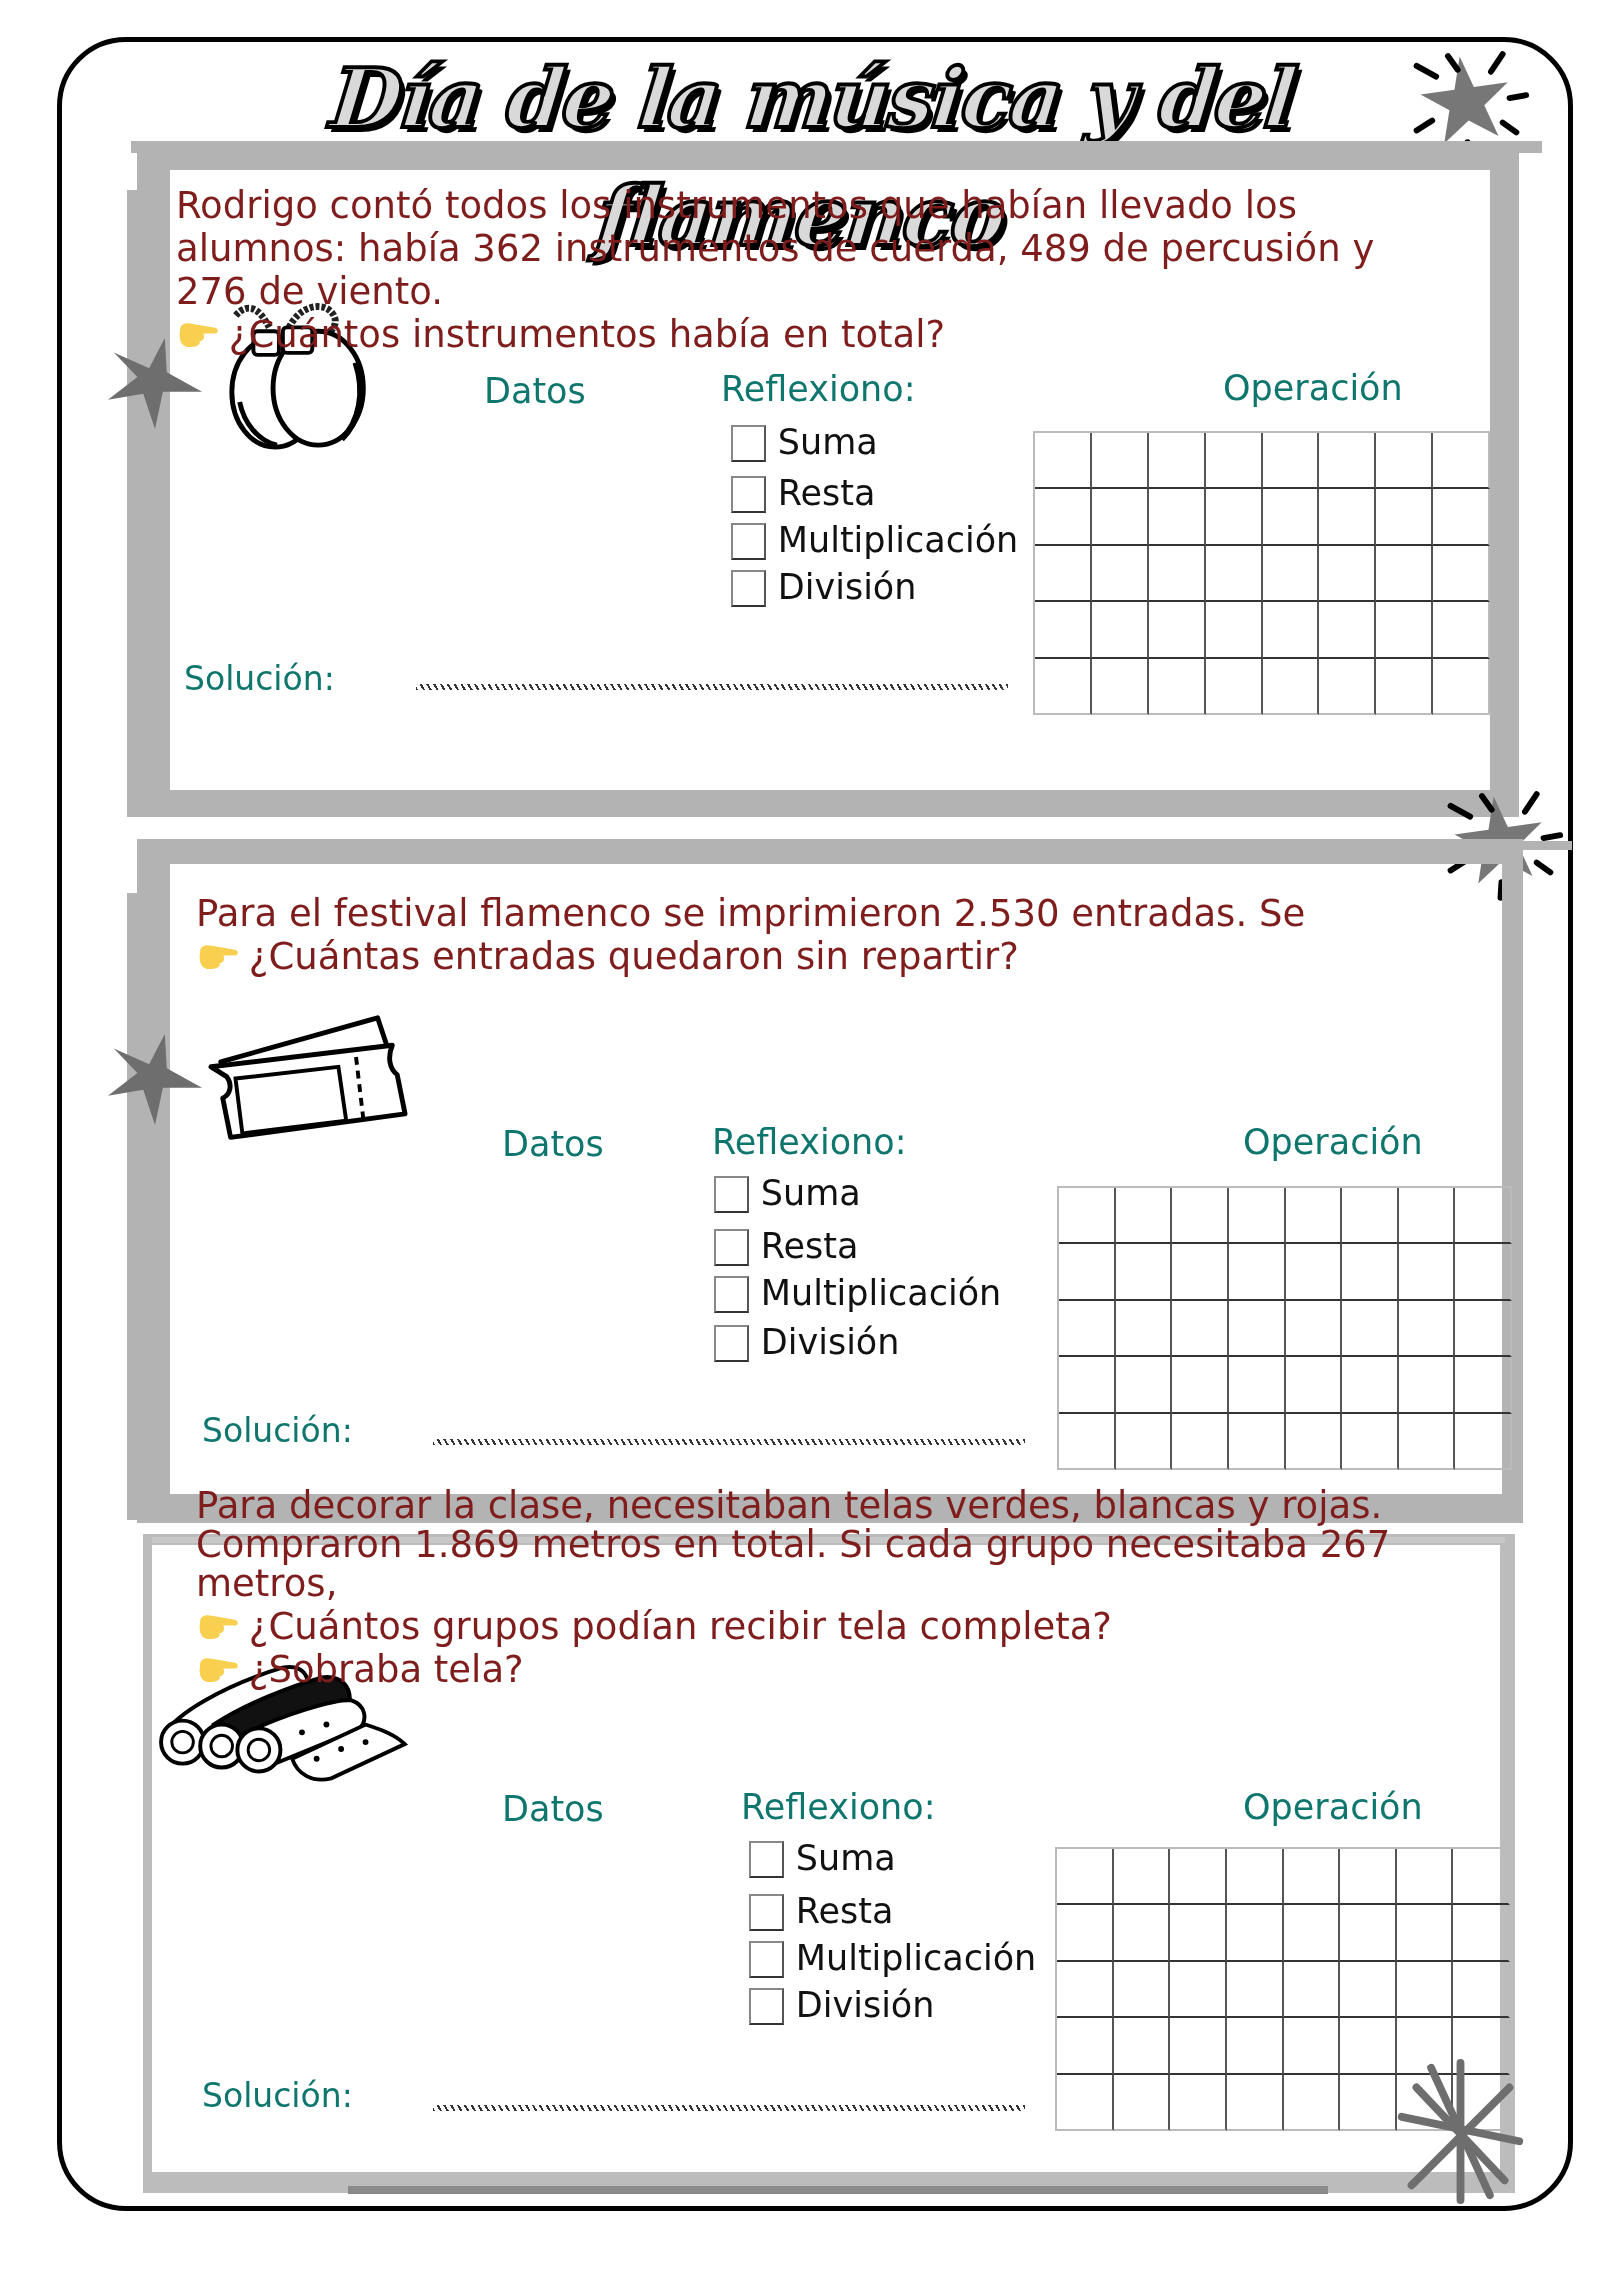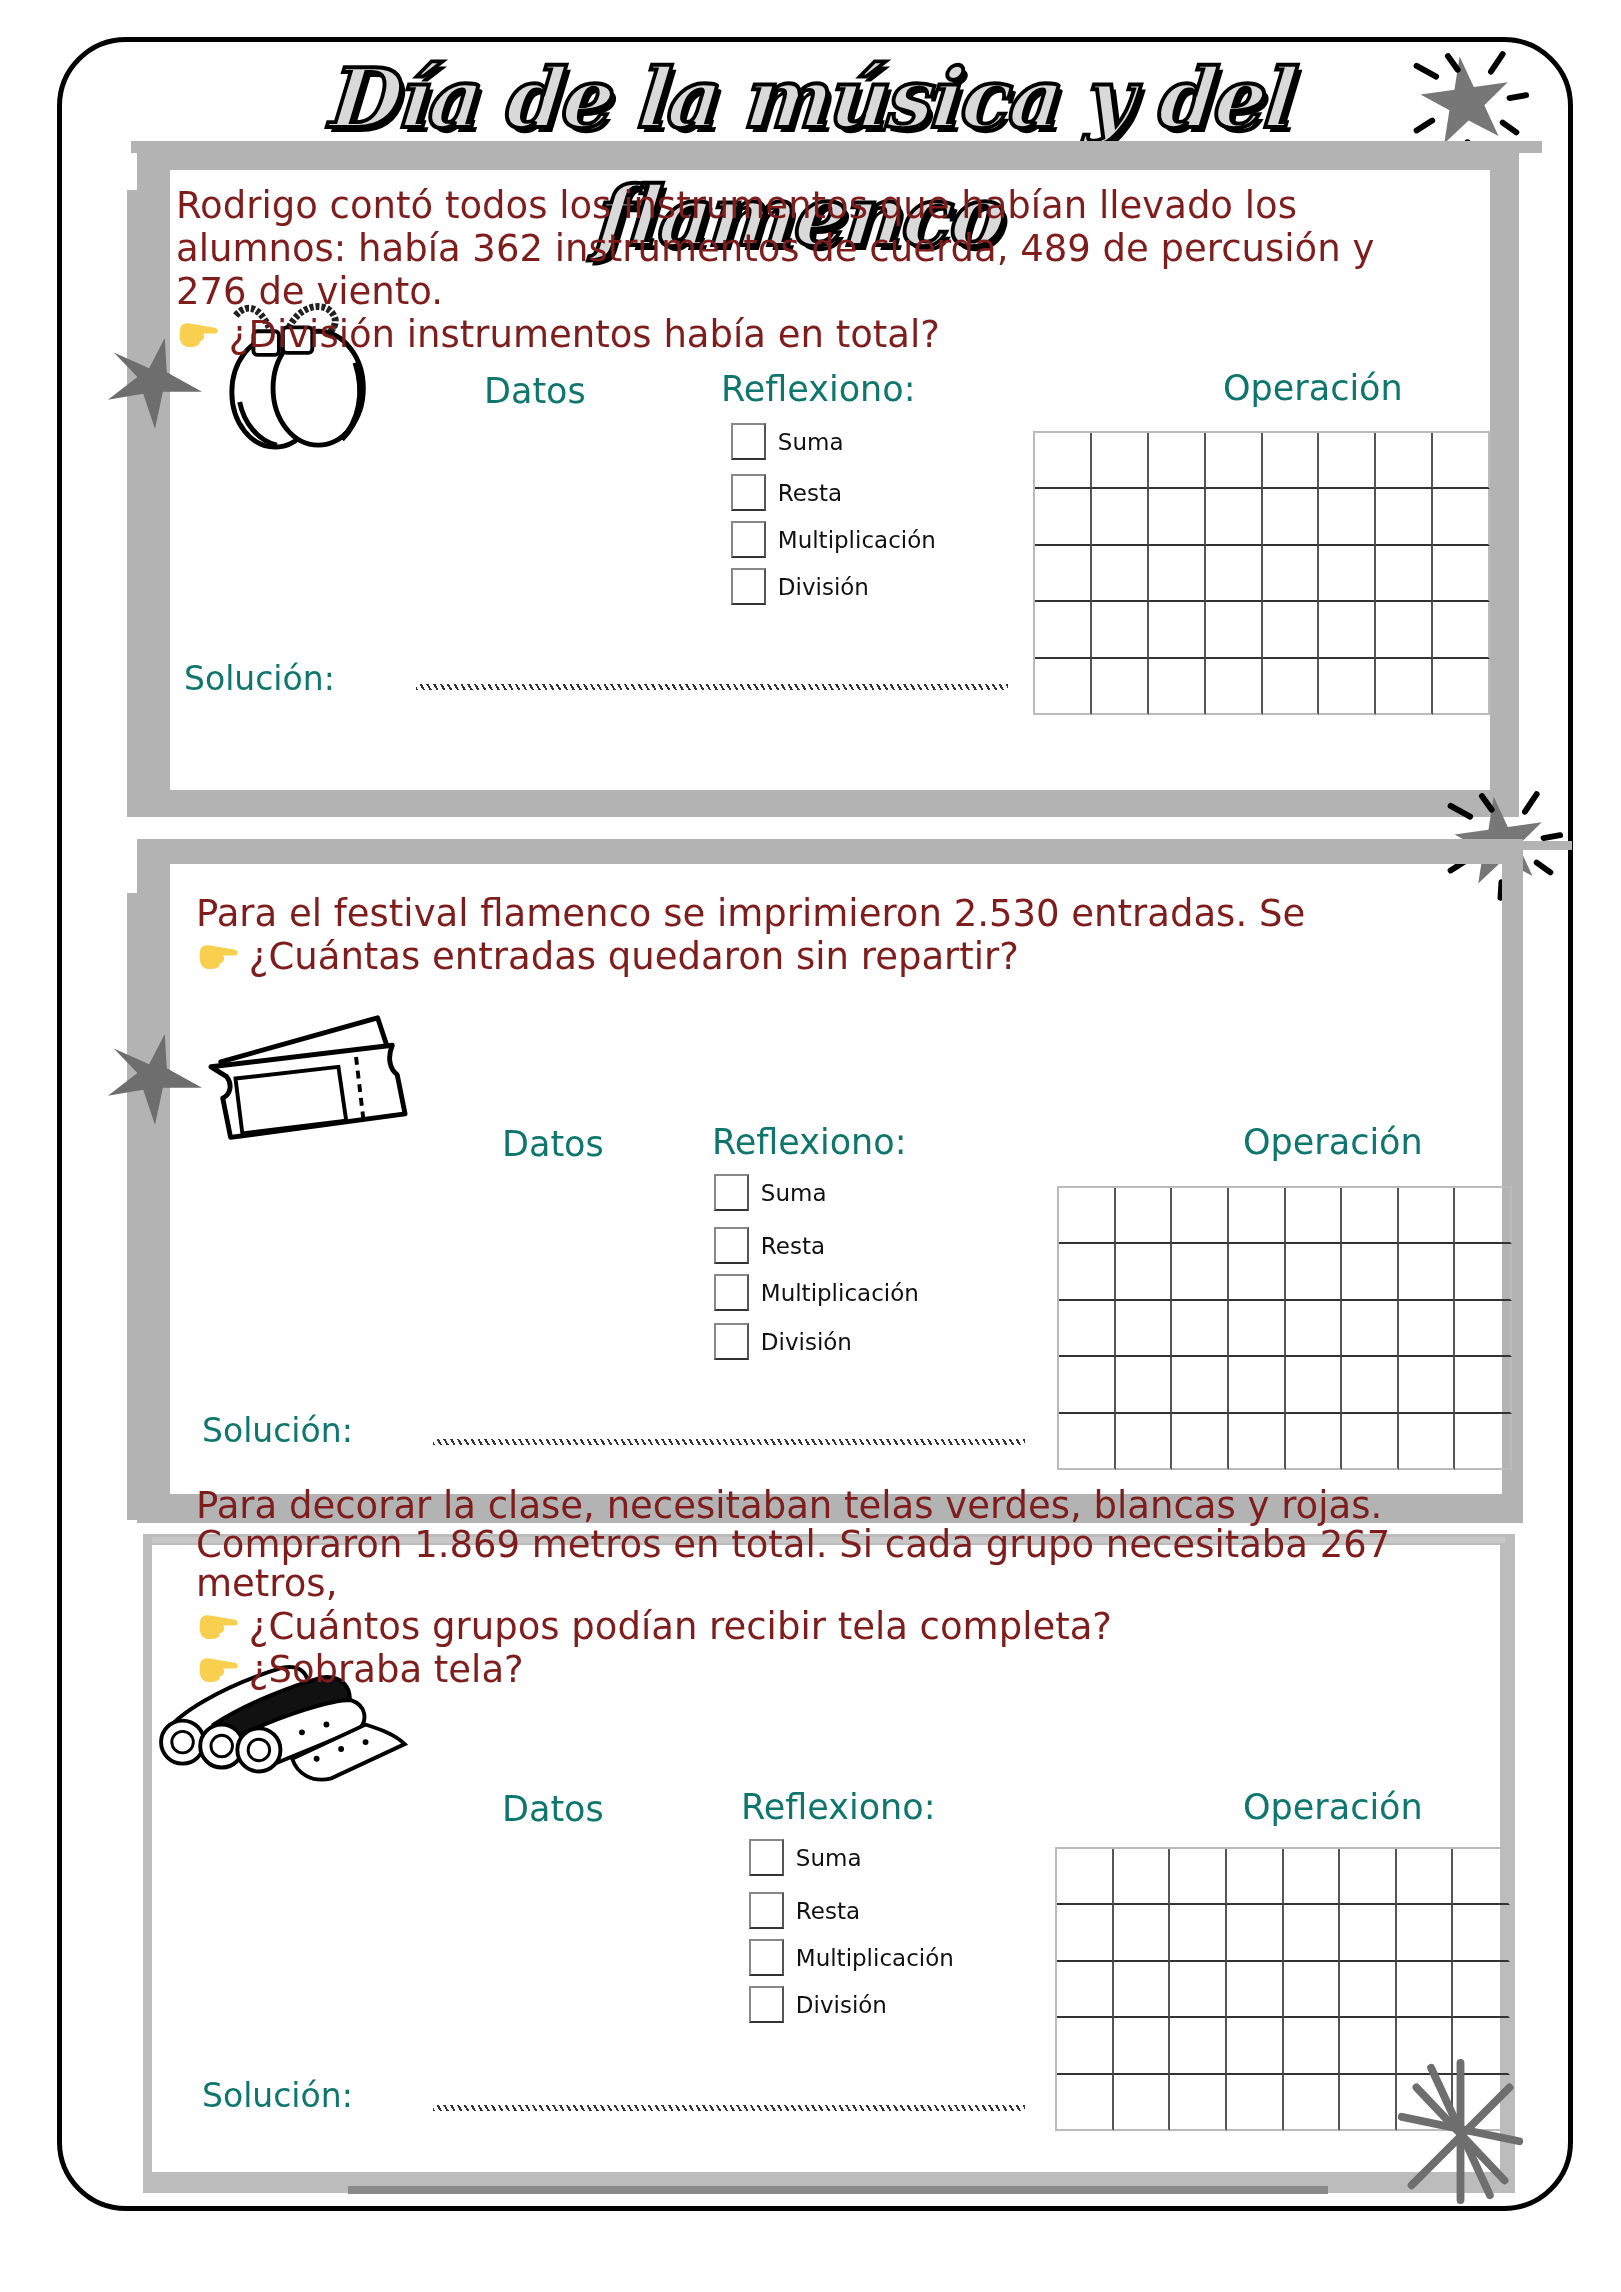--- a/index.html
+++ b/index.html
@@ -43,22 +43,22 @@
     .problem-text {
       position: absolute; text-align: left;
       font-size: 37px; line-height: 43px; color: #7f1d1d;
     }
     .hand { display: inline-block; width: 43px; height: 29px; vertical-align: -2px; margin-right: 9.8px; }
 
     .label {
       position: absolute; font-size: 35px; color: #0f766e; line-height: 39px;
     }
     .option {
-      position: absolute; display: flex; align-items: flex-start;
-      font-size: 23px; line-height: 39px; color: #111;
+      position: absolute; display: flex; align-items: flex-end;
+      font-size: 35px; line-height: 39px; color: #111;
     }
     .checkbox {
       width: 35px; height: 37px; border: 2px solid #888; border-right-color: #555; border-bottom-color: #333;
       margin-right: 11.8px; background: #fff; flex-shrink: 0;
     }
     .solution-line {
       position: absolute; height: 5.9px;
       background-image: repeating-linear-gradient(60deg, #333 0 2px, transparent 2px 5.9px);
     }
     .grid {
@@ -109,21 +109,21 @@
   <path d="M22,110 C26,130 40,150 60,154" fill="none" stroke="#000" stroke-width="5"></path>
 </svg>
 
 <div class="problem-text" style="left:176px;top:184px;width:1274px;">
   <div>Rodrigo contó todos los instrumentos que habían llevado los</div>
   <div>alumnos: había 362 instrumentos de cuerda, 489 de percusión y</div>
   <div>276 de viento.</div>
   <div>
     <svg class="hand" viewBox="0 0 44 30">
         <path d="M4,10 C4,4 10,2 16,4 L40,8 C44,9 44,14 40,14 L28,14 C30,18 28,22 24,22 C26,26 20,28 14,28 C6,28 2,22 4,10 Z" fill="#f8cf4f"></path>
-      </svg><span>¿División instrumentos había en total?</span>
+      </svg><span>¿Cuántos instrumentos había en total?</span>
   </div>
 </div>
 
 <div class="label" style="left:484px;top:372px;">Datos</div>
 <div class="label" style="left:721px;top:370px;">Reflexiono:</div>
 <div class="label" style="left:1223px;top:369px;">Operación</div>
 
 <div class="option" style="left:731px;top:423px;">
     <span class="checkbox"></span>
     <span>Suma</span>

